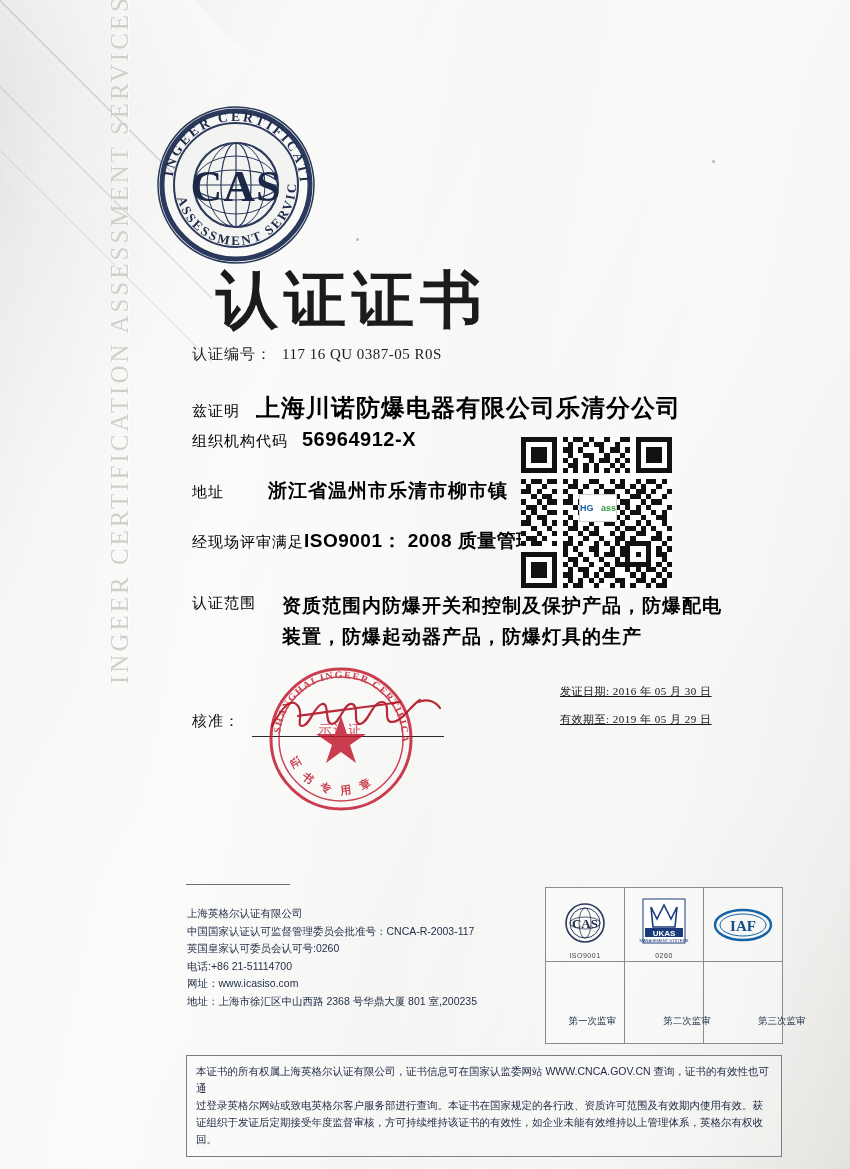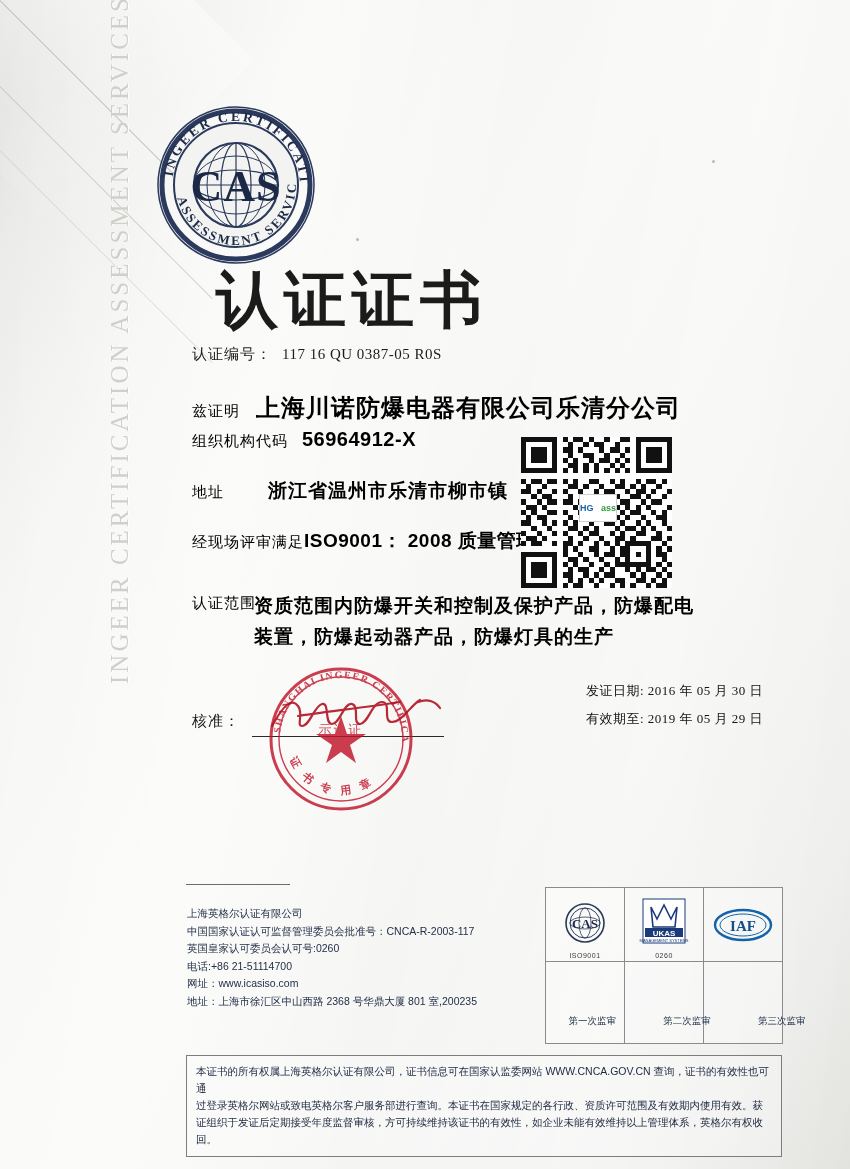--- a/index.html
+++ b/index.html
@@ -139,21 +139,21 @@
     letter-spacing: 0.5px;
   }
   .scope {
     position: absolute;
     left: 192px; top: 590px;
     font-size: 15px;
     width: 630px;
   }
   .scope .lbl { position: absolute; left: 0; top: 4px; }
   .scope .val {
-    margin-left: 62px;
+    margin-left: 90px;
     display: block;
     font-size: 19px;
     font-weight: bold;
     line-height: 31px;
     letter-spacing: 1px;
   }
 
   
   .qr {
     position: absolute;
@@ -188,26 +188,27 @@
     color: #141414;
   }
   .approve-line {
     position: absolute;
     left: 252px; top: 736px;
     width: 192px; height: 1px;
     background: #2a2a2a;
   }
   .dates {
     position: absolute;
-    left: 586px; top: 677px;
+    left: 560px; top: 677px;
     font-family: "Liberation Serif", serif;
-    font-size: 13px;
+    font-size: 11px;
     line-height: 28px;
     color: #141414;
     letter-spacing: 0.5px;
+    text-decoration: underline;
   }
 
   
   .stamp {
     position: absolute;
     left: 262px; top: 660px;
     width: 158px; height: 158px;
   }
   .stamp svg { display: block; }
   .signature {

